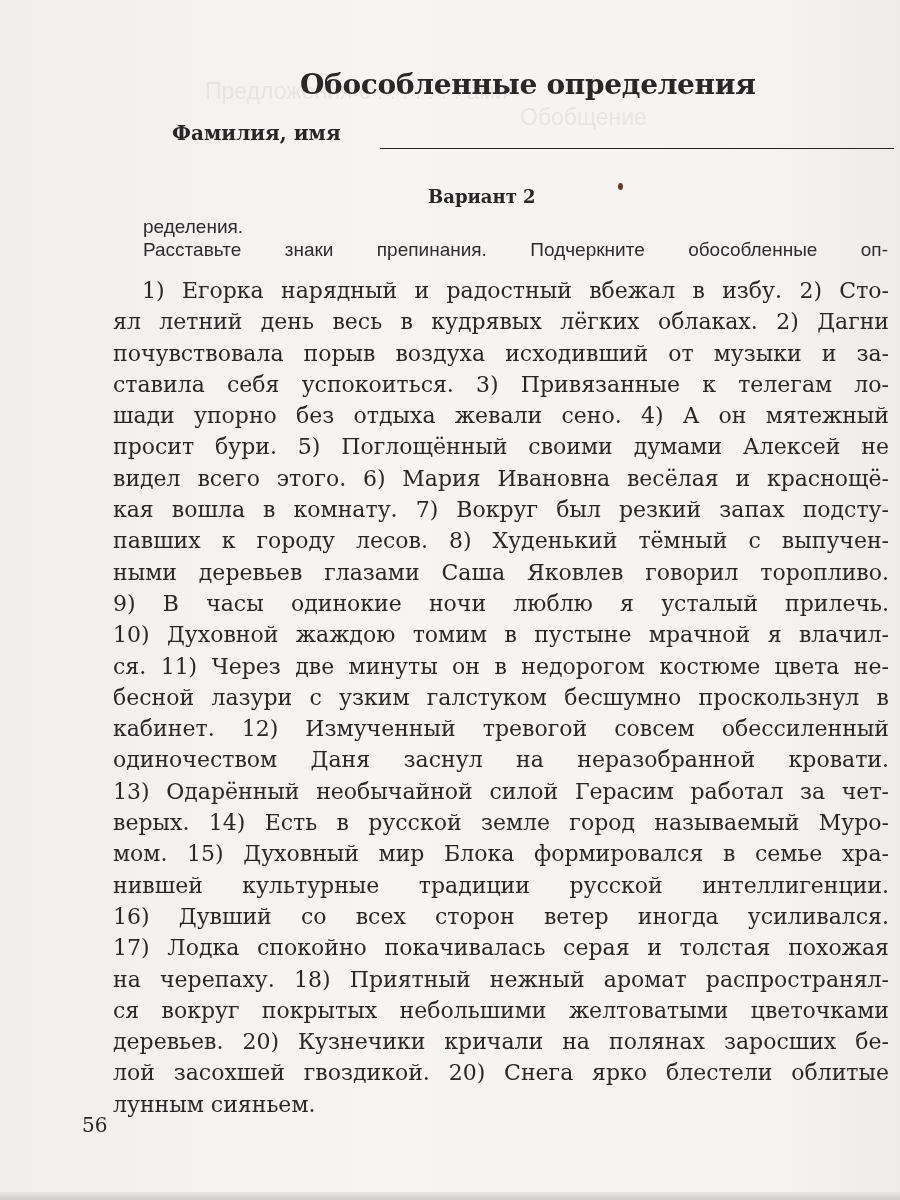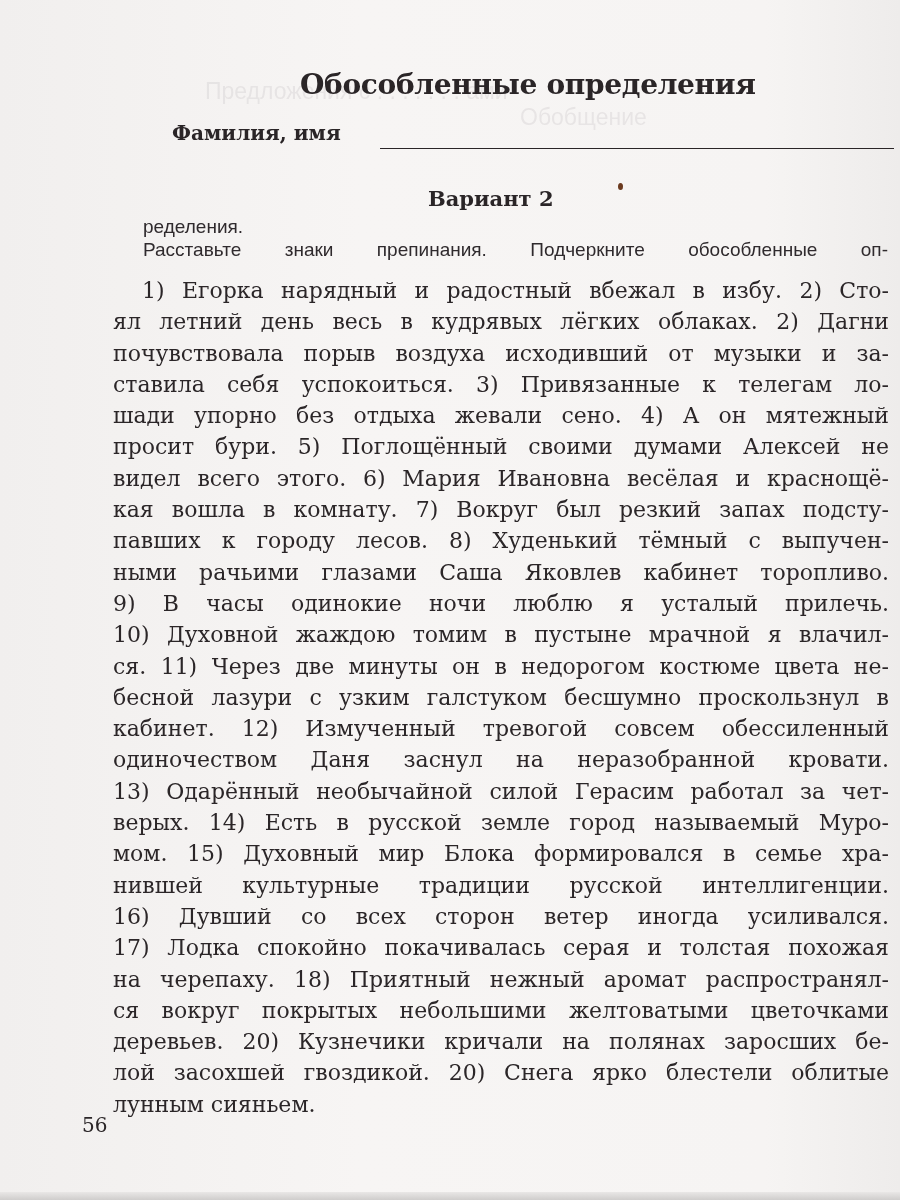--- a/index.html
+++ b/index.html
@@ -26,21 +26,21 @@
   .name-label {
     position: absolute; left: 0; top: 6px;
     font-family: "DejaVu Serif", serif; font-weight: bold; font-size: 20px; color: #2a2527;
   }
   .name-line {
     position: absolute; left: 208px; right: 0; top: 33px; height: 0;
     border-top: 1.6px solid #2a2527;
   }
   .variant {
     position: absolute; left: 428px; top: 186px;
-    font-family: "DejaVu Serif", serif; font-weight: bold; font-size: 21px; color: #2a2527;
+    font-family: "DejaVu Serif", serif; font-weight: bold; font-size: 18px; color: #2a2527;
   }
   .dot { position: absolute; left: 618px; top: 183px; width: 5px; height: 7px; border-radius: 50%; background: #6b3a1f; }
   .instruction {
     position: absolute; left: 143px; top: 215px; width: 745px;
     font-family: "Liberation Sans", sans-serif; font-size: 19px; line-height: 23px;
     color: #2f2a2d; text-align: justify; text-align-last: left;
   }
   .body-text {
     position: absolute; left: 113px; top: 275px; width: 776px;
     font-family: "DejaVu Serif", serif; font-size: 22px; line-height: 31.3px;
@@ -80,21 +80,21 @@
   <div class="body-text">
     <span class="line indent">1) Егорка нарядный и радостный вбежал в избу. 2) Сто-</span>
     <span class="line">ял летний день весь в кудрявых лёгких облаках. 2) Дагни</span>
     <span class="line">почувствовала порыв воздуха исходивший от музыки и за-</span>
     <span class="line">ставила себя успокоиться. 3) Привязанные к телегам ло-</span>
     <span class="line">шади упорно без отдыха жевали сено. 4) А он мятежный</span>
     <span class="line">просит бури. 5) Поглощённый своими думами Алексей не</span>
     <span class="line">видел всего этого. 6) Мария Ивановна весёлая и краснощё-</span>
     <span class="line">кая вошла в комнату. 7) Вокруг был резкий запах подсту-</span>
     <span class="line">павших к городу лесов. 8) Худенький тёмный с выпучен-</span>
-    <span class="line">ными рачьими глазами Саша Яковлев кабинет торопливо.</span>
+    <span class="line">ными деревьев глазами Саша Яковлев говорил торопливо.</span>
     <span class="line">9) В часы одинокие ночи люблю я усталый прилечь.</span>
     <span class="line">10) Духовной жаждою томим в пустыне мрачной я влачил-</span>
     <span class="line">ся. 11) Через две минуты он в недорогом костюме цвета не-</span>
     <span class="line">бесной лазури с узким галстуком бесшумно проскользнул в</span>
     <span class="line">кабинет. 12) Измученный тревогой совсем обессиленный</span>
     <span class="line">одиночеством Даня заснул на неразобранной кровати.</span>
     <span class="line">13) Одарённый необычайной силой Герасим работал за чет-</span>
     <span class="line">верых. 14) Есть в русской земле город называемый Муро-</span>
     <span class="line">мом. 15) Духовный мир Блока формировался в семье хра-</span>
     <span class="line">нившей культурные традиции русской интеллигенции.</span>

